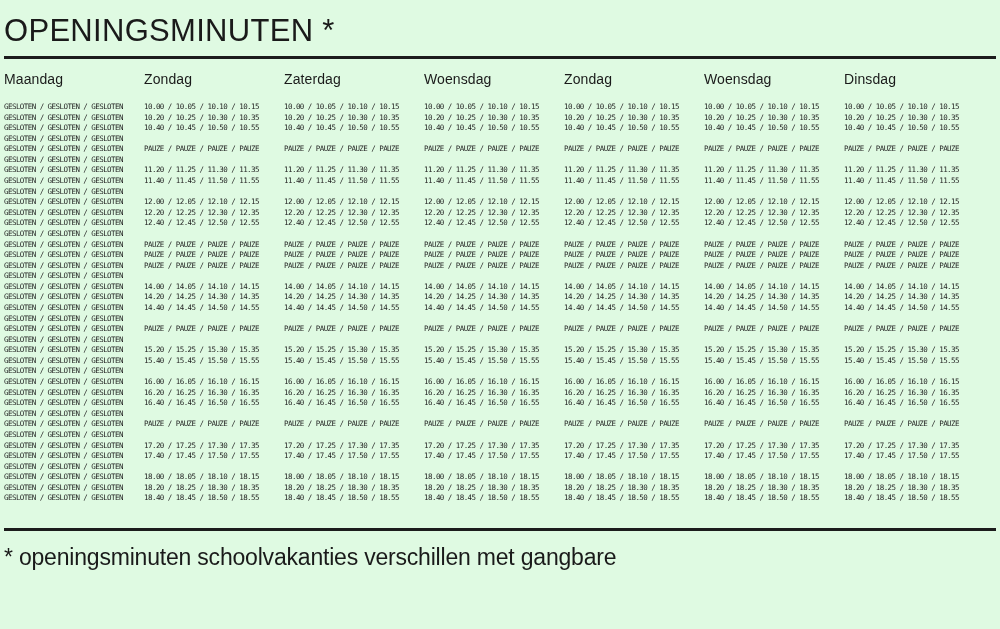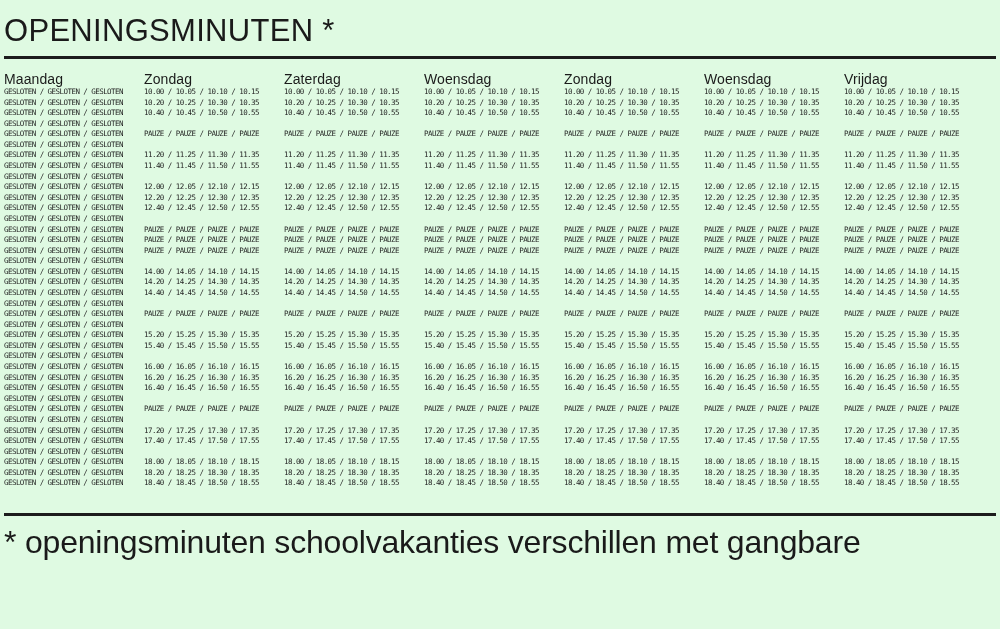--- a/index.html
+++ b/index.html
@@ -28,39 +28,40 @@
     display: grid;
     grid-template-columns: repeat(7, 140px);
     margin-top: 12px;
     font-size: 14px;
     line-height: 16px;
     letter-spacing: 0.1px;
   }
   .schedule-grid {
     display: grid;
     grid-template-columns: repeat(7, 140px);
+    margin-top: 15px;
   }
   .day-col { width: 140px; }
   .cell-row {
     height: 10.58px;
     line-height: 10.58px;
     font-family: "DejaVu Sans Mono", monospace;
     font-size: 7.5px;
     letter-spacing: -0.55px;
     white-space: pre;
     color: #1f1f1f;
   }
   .rule-bottom {
     height: 3px;
     background: #1c1c1c;
     margin-top: 24px;
   }
   .footnote {
     margin-top: 8px;
-    font-size: 32px;
+    font-size: 23px;
     line-height: 36px;
     letter-spacing: -0.2px;
     font-weight: 400;
   }
 </style>
 </head>
 <body style="background: rgb(223, 250, 226); color: rgb(26, 26, 26);">
 
 <div class="sheet">
 
@@ -68,21 +69,21 @@
 
   <div class="rule" style="background: rgb(28, 28, 28);"></div>
 
   <div class="day-headers">
       <div>Maandag</div>
       <div>Zondag</div>
       <div>Zaterdag</div>
       <div>Woensdag</div>
       <div>Zondag</div>
       <div>Woensdag</div>
-      <div>Vrijdag</div>
+      <div>Dinsdag</div>
     </div>
 
   <div class="schedule-grid">
       <div class="day-col">
         <div class="cell-row">GESLOTEN / GESLOTEN / GESLOTEN</div>
         <div class="cell-row">GESLOTEN / GESLOTEN / GESLOTEN</div>
         <div class="cell-row">GESLOTEN / GESLOTEN / GESLOTEN</div>
         <div class="cell-row">GESLOTEN / GESLOTEN / GESLOTEN</div>
         <div class="cell-row">GESLOTEN / GESLOTEN / GESLOTEN</div>
         <div class="cell-row">GESLOTEN / GESLOTEN / GESLOTEN</div>

